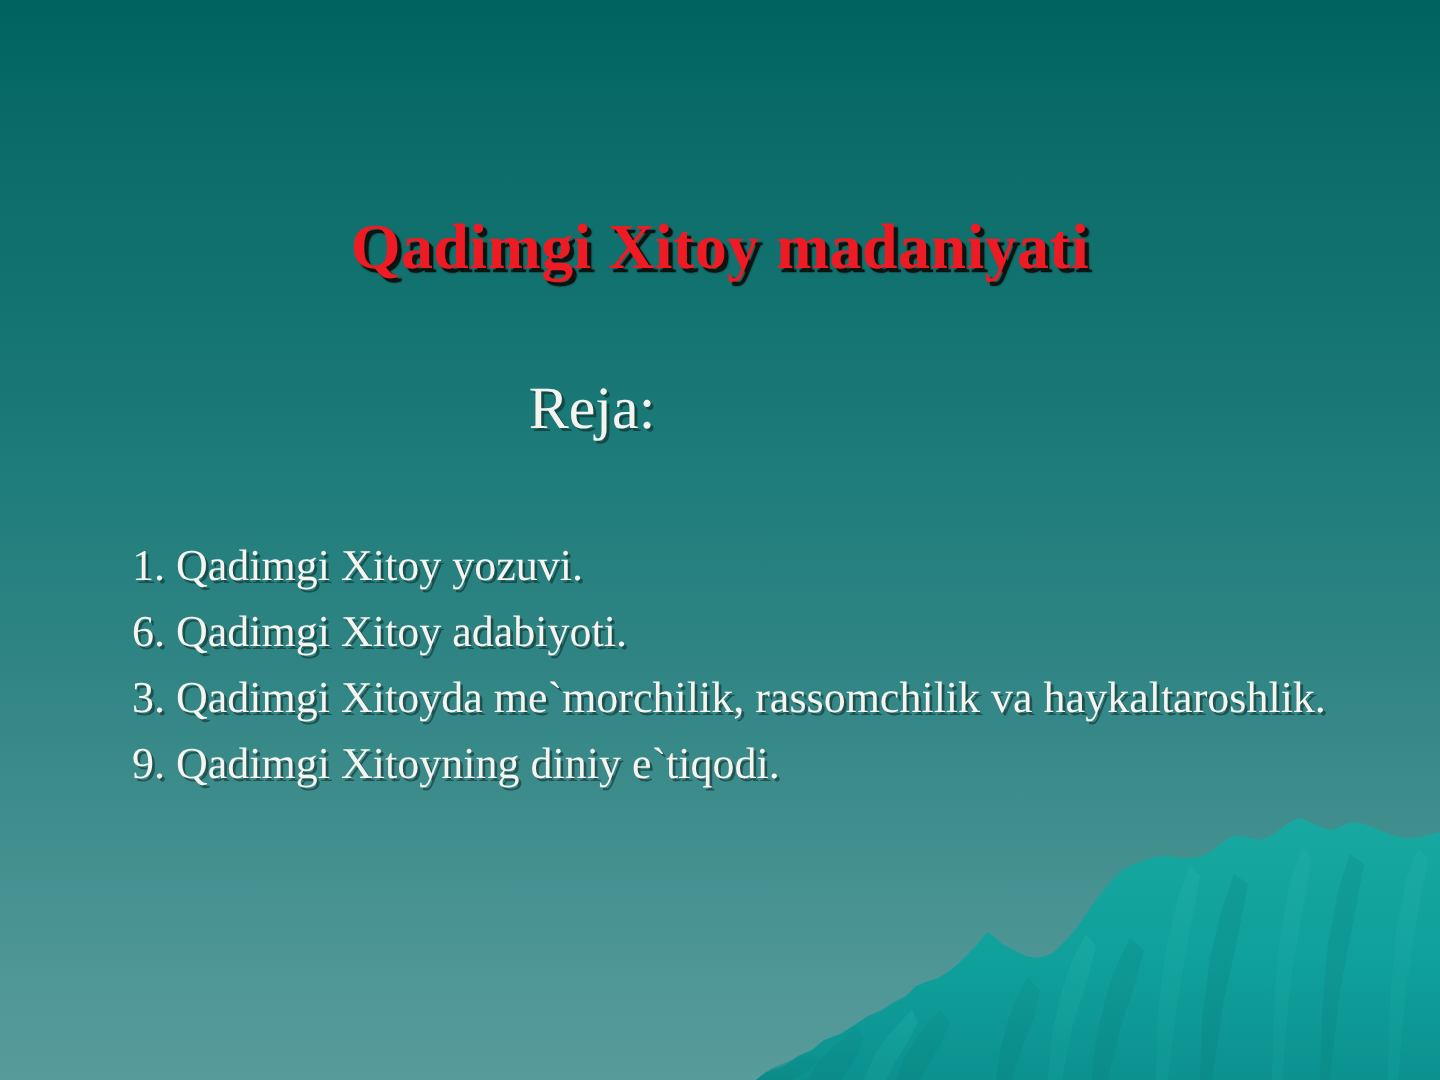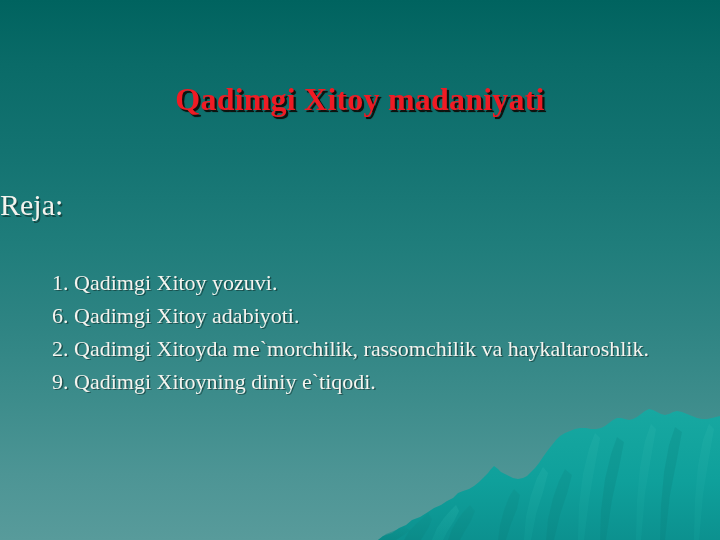--- a/index.html
+++ b/index.html
@@ -31,50 +31,50 @@
     left: 0;
     top: 0;
     width: 720px;
     height: 540px;
     pointer-events: none;
   }
 
   
   #title {
     position: absolute;
-    top: 81px;
+    top: 105px;
     left: 0;
     width: 720px;
     text-align: center;
     font-size: 32px;
     font-weight: bold;
     color: #ef1b24;
     letter-spacing: 0.2px;
     text-shadow: 2px 2px 0 #0d1410, 2px 2px 1px #0d1410;
     white-space: nowrap;
   }
 
   
   #subtitle {
     position: absolute;
     top: 188px;
     left: 0;
     width: 592px;
-    text-align: left;
+    text-align: center;
     font-size: 30px;
     font-weight: normal;
     color: #f4f3ee;
     text-shadow: 1.5px 1.5px 0 rgba(12,32,30,0.55);
   }
 
   
   #plan-list {
     position: absolute;
     top: 268px;
-    left: 52px;
+    left: 66px;
     width: 600px;
     margin: 0;
     padding: 0;
     list-style: none;
   }
   #plan-list li {
     font-size: 22px;
     line-height: 30px;
     color: #f5f4ef;
     text-shadow: 1.4px 1.4px 0 rgba(10,30,28,0.5);
@@ -172,17 +172,17 @@
     </g>
   </svg>
 
   <div id="title">Qadimgi Xitoy madaniyati</div>
 
   <div id="subtitle">Reja:</div>
 
   <ul id="plan-list">
     <li>1. Qadimgi Xitoy yozuvi.</li>
     <li>6. Qadimgi Xitoy adabiyoti.</li>
-    <li>2. Qadimgi Xitoyda me`morchilik, rassomchilik va haykaltaroshlik.</li>
+    <li>3. Qadimgi Xitoyda me`morchilik, rassomchilik va haykaltaroshlik.</li>
     <li>9. Qadimgi Xitoyning diniy e`tiqodi.</li>
   </ul>
 
 </div>
 
 </body></html>

